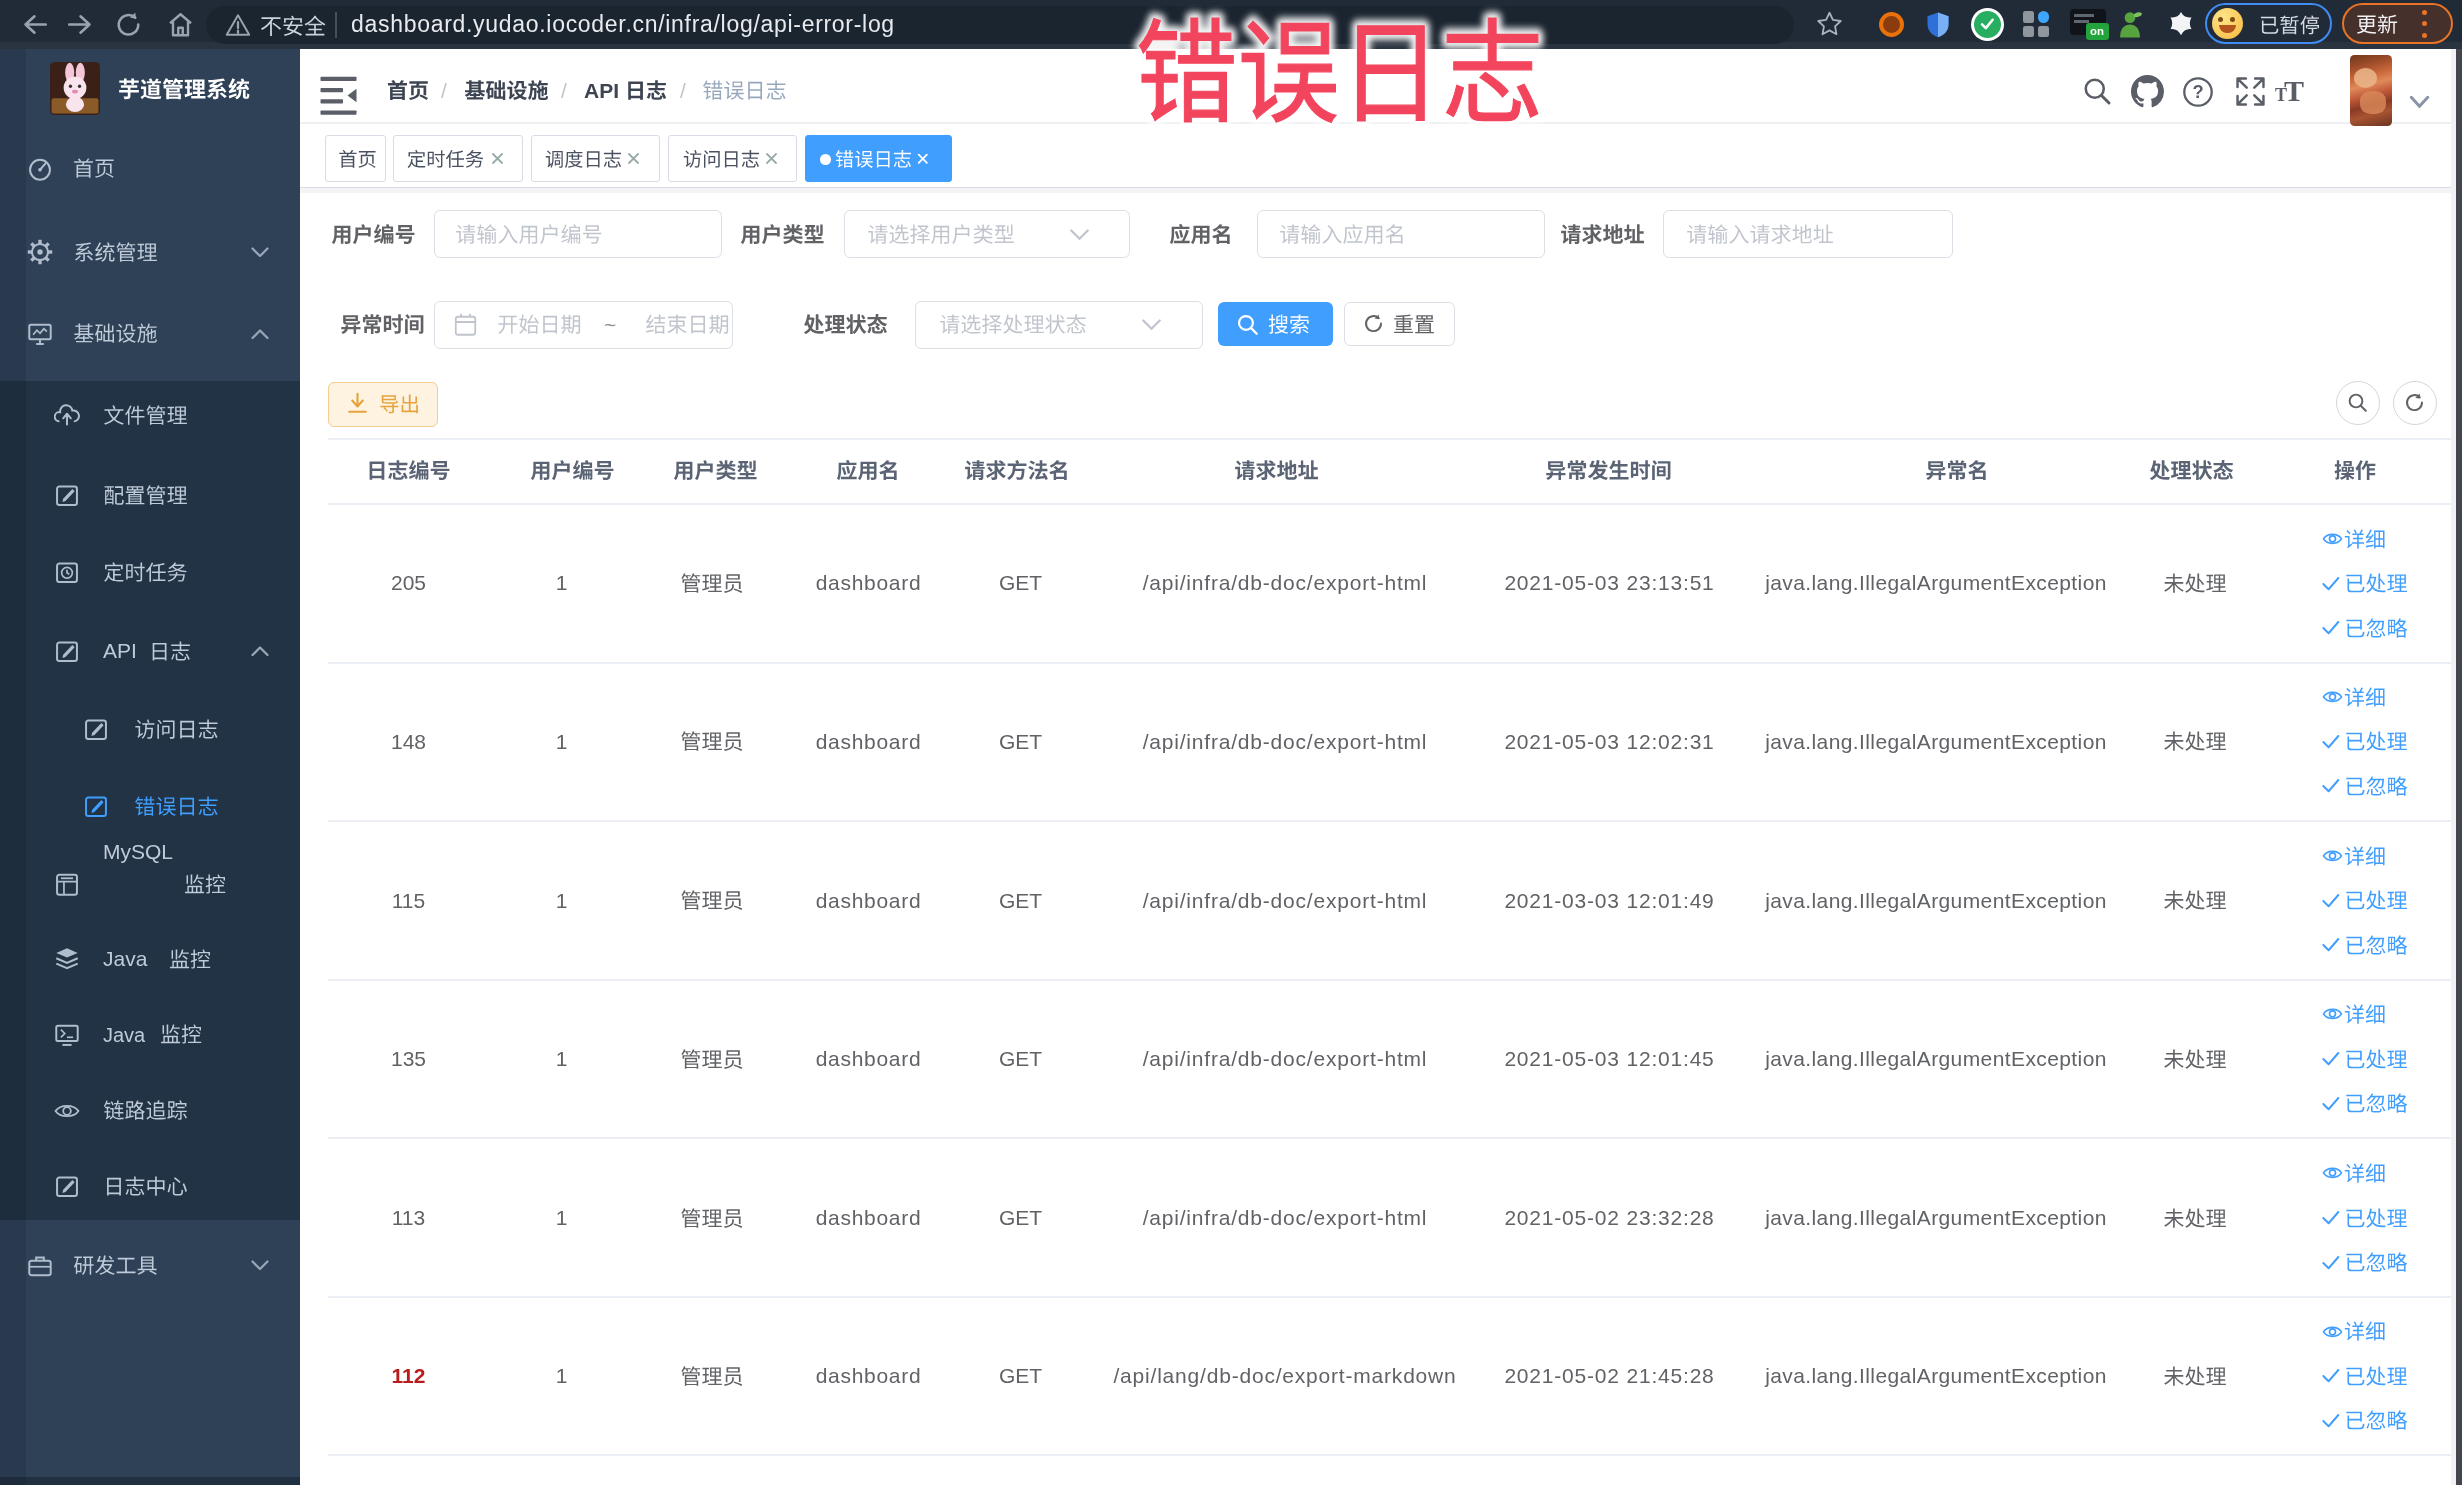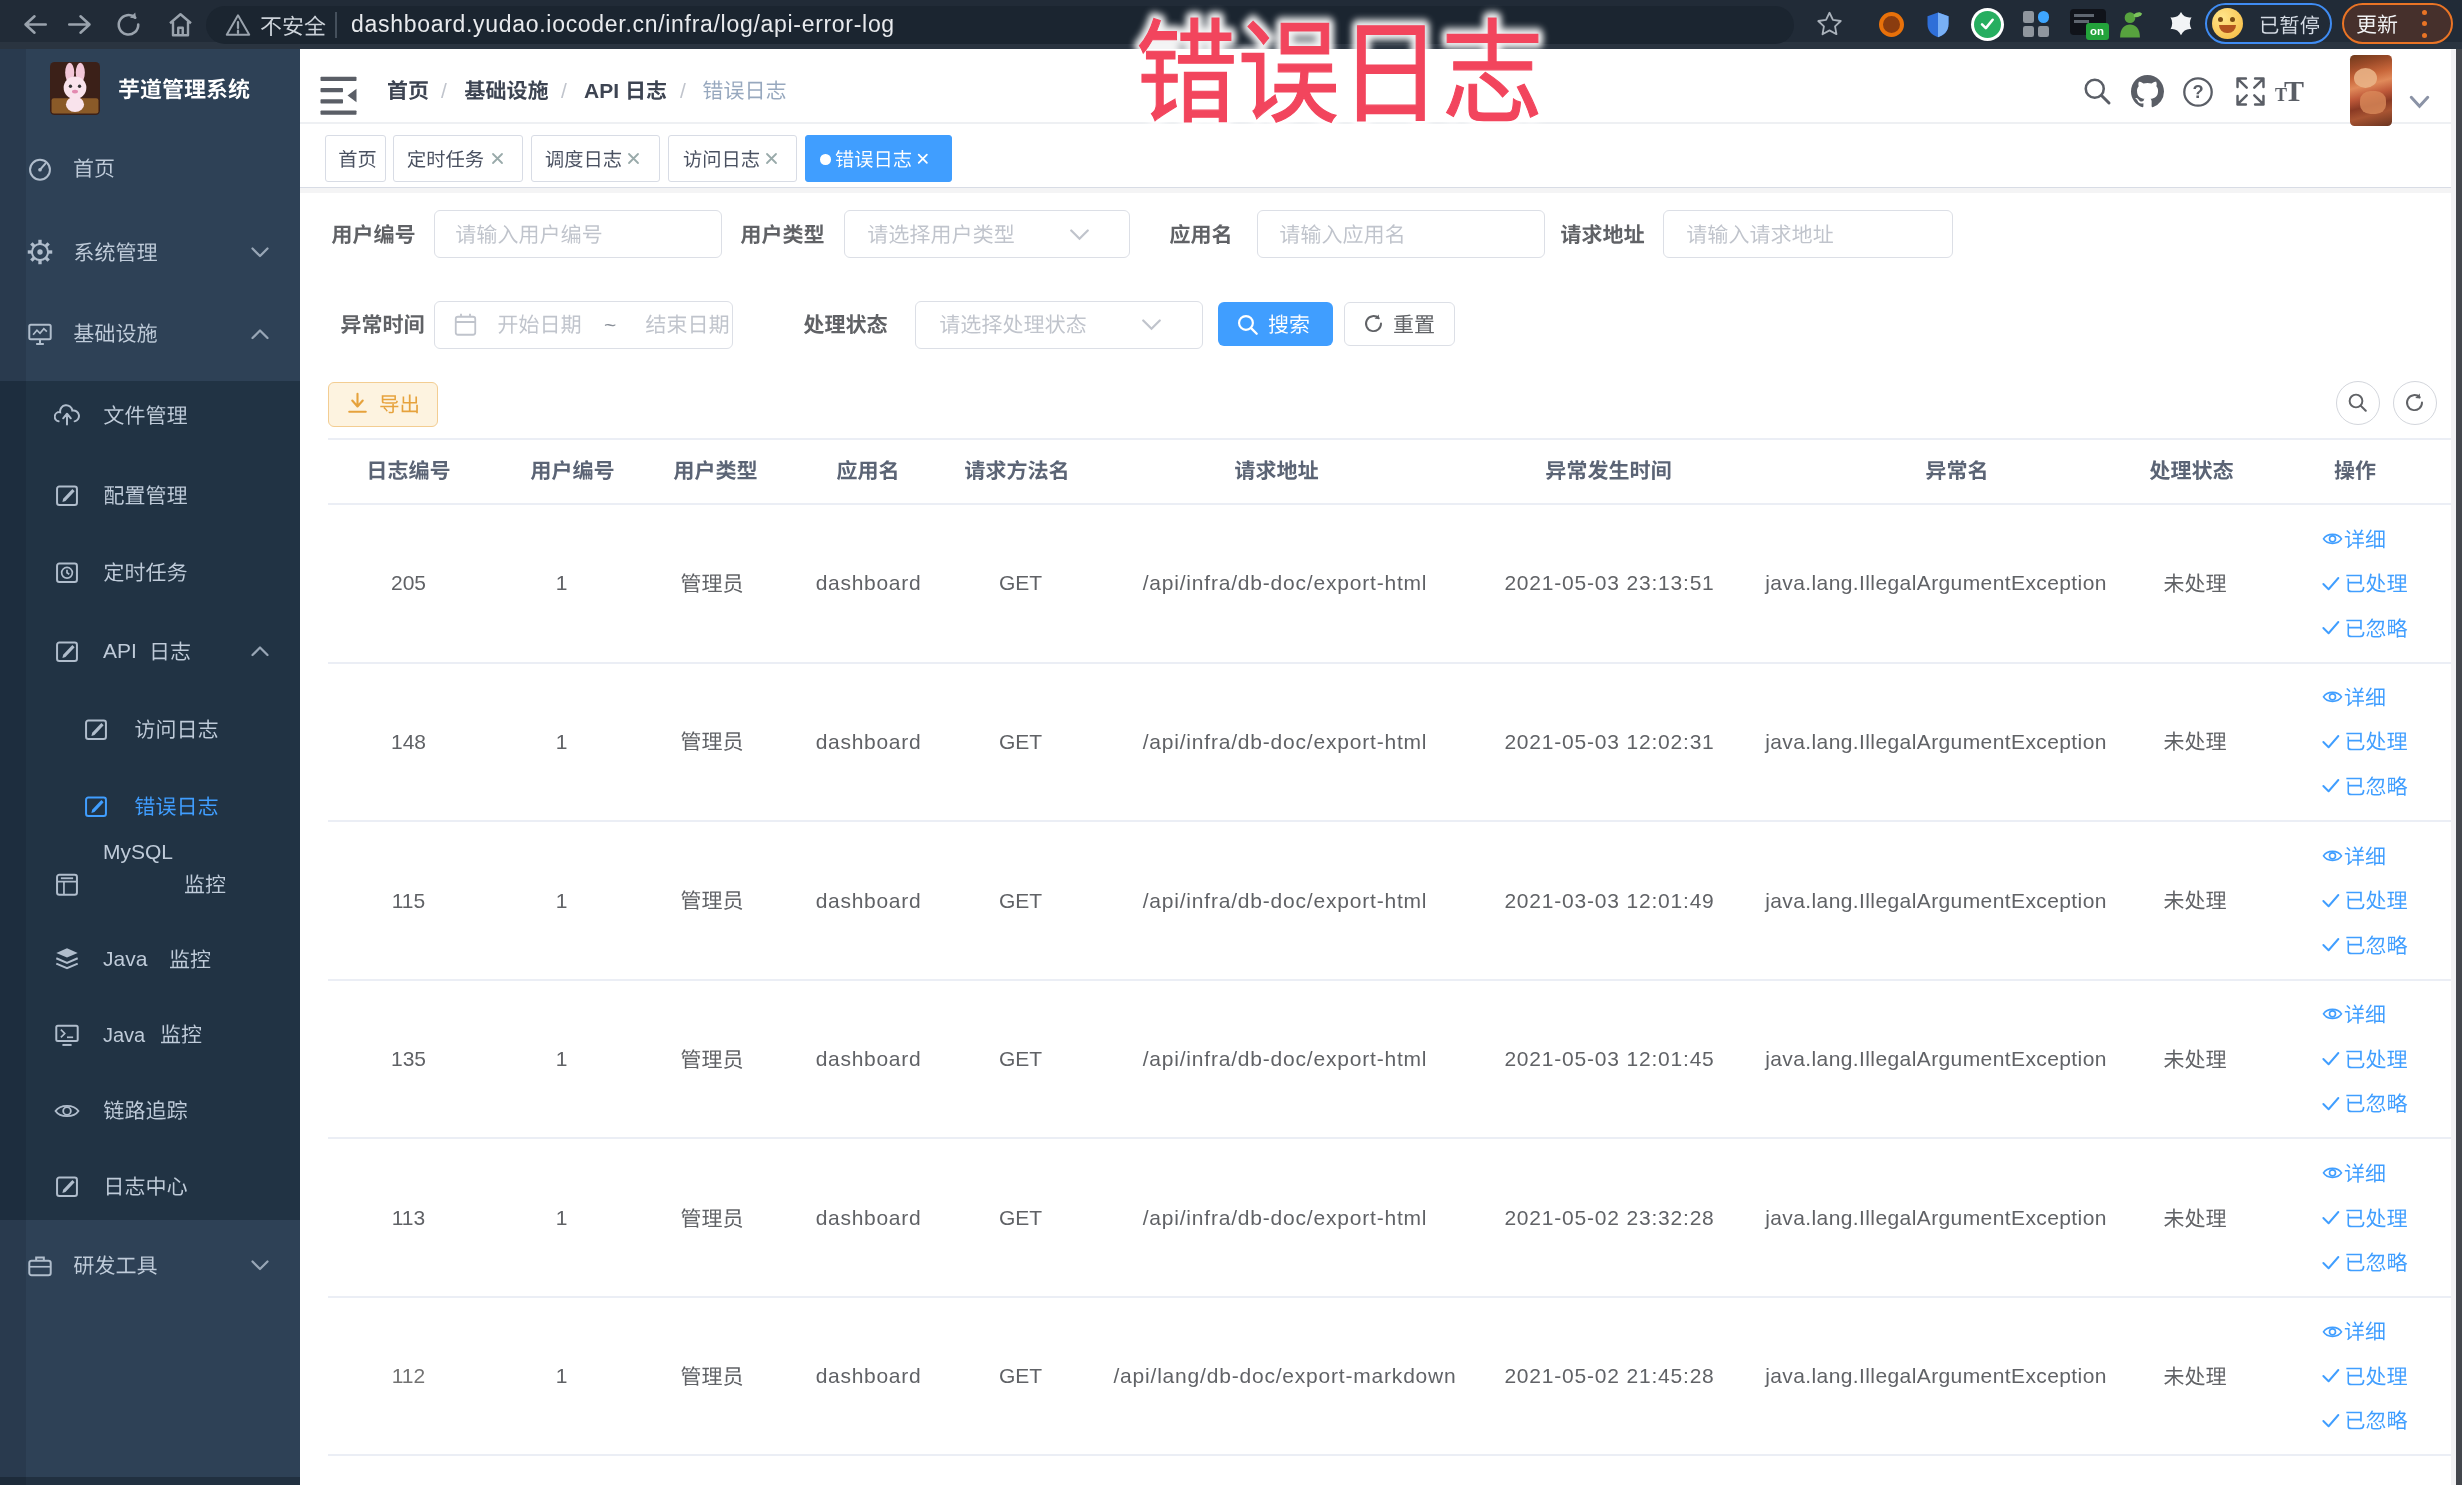--- a/index.html
+++ b/index.html
@@ -774,21 +774,21 @@
     </svg>
   </div>
 <svg class="a" style="left:2321px;top:1254px" width="19.7" height="18" viewBox="0 0 26 24">
     <path d="M3 12 L10 19 L23 4" stroke="#409eff" stroke-width="2.6" fill="none" stroke-linecap="round" stroke-linejoin="round"></path>
   </svg>
 <div class="a" style="left:2344px;top:1248px;">
     <svg class="" width="64" height="29.5" viewBox="0 -29.4 84 39.2" style="overflow:visible">
       <path transform="translate(0,0)" d="M2.6 -21.8V-19.7H20.9V-12.3H6.2V-16.9H4.1V-2.9C4.1 0.6 5.5 1.5 10.1 1.5C11.1 1.5 19.5 1.5 20.6 1.5C25.2 1.5 26.1 -0.1 26.7 -5.2C26.0 -5.3 25.1 -5.7 24.5 -6.1C24.1 -1.6 23.7 -0.6 20.6 -0.6C18.7 -0.6 11.4 -0.6 9.9 -0.6C6.9 -0.6 6.2 -1.0 6.2 -2.8V-10.2H20.9V-8.8H23.1V-21.8Z M35.4 -6.7V-1.0C35.4 1.3 36.2 1.8 39.4 1.8C40.1 1.8 45.1 1.8 45.8 1.8C48.5 1.8 49.2 1.0 49.4 -2.7C48.9 -2.8 48.0 -3.1 47.5 -3.5C47.4 -0.5 47.2 -0.1 45.7 -0.1C44.6 -0.1 40.3 -0.1 39.5 -0.1C37.7 -0.1 37.4 -0.2 37.4 -1.1V-6.7ZM49.2 -6.0C50.5 -4.1 51.9 -1.4 52.4 0.3L54.5 -0.4C53.9 -2.1 52.4 -4.7 51.1 -6.6ZM31.8 -6.6C31.2 -4.5 30.3 -1.9 29.1 -0.2L31.0 0.6C32.1 -1.1 33.0 -3.9 33.5 -6.0ZM40.0 -7.0C41.4 -5.6 42.9 -3.7 43.6 -2.4L45.4 -3.4C44.7 -4.7 43.1 -6.5 41.7 -7.9ZM36.3 -23.5C34.8 -20.4 32.2 -17.3 29.5 -15.3C30.0 -15.0 30.9 -14.4 31.2 -14.0C32.8 -15.2 34.3 -16.8 35.6 -18.6H39.3C37.6 -15.4 34.9 -12.6 31.8 -10.8C32.3 -10.5 33.0 -9.7 33.3 -9.4C36.6 -11.5 39.6 -14.7 41.6 -18.6H45.3C43.7 -14.6 41.1 -11.2 37.8 -9.1C38.3 -8.8 39.1 -8.0 39.4 -7.7C42.9 -10.2 45.7 -13.9 47.4 -18.6H50.4C50.0 -12.9 49.6 -10.6 49.0 -10.0C48.7 -9.7 48.5 -9.6 48.0 -9.6C47.5 -9.6 46.2 -9.7 44.9 -9.8C45.2 -9.2 45.4 -8.4 45.5 -7.8C46.8 -7.7 48.2 -7.7 48.9 -7.8C49.7 -7.8 50.3 -8.0 50.8 -8.7C51.7 -9.6 52.1 -12.3 52.6 -19.5C52.6 -19.9 52.6 -20.5 52.6 -20.5H36.9C37.4 -21.3 37.9 -22.1 38.3 -23.0Z M73.1 -23.6C71.8 -20.6 69.8 -17.8 67.4 -15.8V-21.9H58.1V-1.1H59.8V-3.6H67.4V-7.9C67.7 -7.5 68.0 -7.1 68.2 -6.8L69.5 -7.4V2.1H71.5V1.1H79.3V2.0H81.3V-7.5L82.2 -7.1C82.5 -7.6 83.1 -8.5 83.6 -8.9C81.1 -9.8 78.8 -11.2 77.0 -12.8C78.9 -14.8 80.6 -17.2 81.6 -19.9L80.3 -20.6L79.9 -20.6H73.8C74.3 -21.4 74.7 -22.2 75.1 -23.1ZM59.8 -20.0H62.0V-13.9H59.8ZM59.8 -5.5V-12.2H62.0V-5.5ZM65.7 -12.2V-5.5H63.4V-12.2ZM65.7 -13.9H63.4V-20.0H65.7ZM67.4 -8.6V-15.0C67.8 -14.7 68.3 -14.3 68.5 -14.0C69.4 -14.8 70.4 -15.7 71.2 -16.8C72.0 -15.5 73.0 -14.1 74.2 -12.9C72.1 -11.0 69.7 -9.6 67.4 -8.6ZM71.5 -0.7V-6.1H79.3V-0.7ZM78.9 -18.7C78.0 -17.1 76.9 -15.5 75.5 -14.1C74.2 -15.5 73.2 -16.9 72.4 -18.3L72.7 -18.7ZM70.6 -8.0C72.4 -8.9 74.0 -10.1 75.6 -11.5C76.9 -10.2 78.6 -9.0 80.4 -8.0Z" fill="#409eff"></path>
     </svg>
   </div>
-<div class="a" style="left:363px;width:91px;text-align:center;top:1361px;font-size:21px;line-height:30px;color:#737373;font-weight:400;white-space:nowrap;">112</div>
+<div class="a" style="left:363px;width:91px;text-align:center;top:1361px;font-size:21px;line-height:30px;color:#b91c1c;font-weight:700;white-space:nowrap;">112</div>
 <div class="a" style="left:516px;width:91px;text-align:center;top:1361px;font-size:21px;line-height:30px;color:#606266;font-weight:400;white-space:nowrap;">1</div>
 <div class="a" style="left:680px;top:1362px;">
     <svg class="" width="64" height="29.5" viewBox="0 -29.4 84 39.2" style="overflow:visible">
       <path transform="translate(0,0)" d="M5.9 -12.3V2.3H8.0V1.3H21.6V2.2H23.7V-4.7H8.0V-6.6H22.2V-12.3ZM21.6 -0.3H8.0V-3.1H21.6ZM12.3 -17.4C12.6 -16.9 12.9 -16.2 13.2 -15.7H2.8V-11.0H4.9V-14.0H23.5V-11.0H25.6V-15.7H15.3C15.1 -16.4 14.6 -17.2 14.2 -17.8ZM8.0 -10.6H20.1V-8.2H8.0ZM4.7 -23.6C4.0 -21.2 2.7 -18.8 1.2 -17.2C1.7 -17.0 2.6 -16.5 3.0 -16.2C3.8 -17.2 4.6 -18.4 5.3 -19.7H7.2C7.8 -18.6 8.5 -17.4 8.7 -16.6L10.5 -17.2C10.3 -17.9 9.8 -18.8 9.3 -19.7H13.6V-21.2H6.0C6.3 -21.9 6.5 -22.6 6.7 -23.2ZM16.5 -23.6C16.0 -21.5 15.0 -19.6 13.8 -18.2C14.3 -18.0 15.1 -17.5 15.5 -17.2C16.1 -17.9 16.7 -18.7 17.1 -19.7H19.1C20.0 -18.6 20.8 -17.3 21.1 -16.5L22.8 -17.2C22.5 -17.9 22.0 -18.8 21.3 -19.7H26.3V-21.2H17.9C18.1 -21.9 18.4 -22.5 18.6 -23.2Z M41.3 -15.1H45.6V-11.5H41.3ZM47.4 -15.1H51.7V-11.5H47.4ZM41.3 -20.4H45.6V-16.8H41.3ZM47.4 -20.4H51.7V-16.8H47.4ZM36.9 -0.6V1.3H55.1V-0.6H47.6V-4.5H54.1V-6.4H47.6V-9.7H53.7V-22.2H39.4V-9.7H45.4V-6.4H39.1V-4.5H45.4V-0.6ZM29.0 -2.8 29.5 -0.7C32.0 -1.5 35.2 -2.6 38.2 -3.6L37.9 -5.6L34.8 -4.6V-11.6H37.6V-13.5H34.8V-19.7H38.0V-21.6H29.3V-19.7H32.8V-13.5H29.6V-11.6H32.8V-3.9C31.3 -3.5 30.0 -3.1 29.0 -2.8Z M63.5 -20.4H76.6V-17.2H63.5ZM61.3 -22.3V-15.4H78.9V-22.3ZM68.7 -9.2V-6.6C68.7 -4.4 68.0 -1.4 57.8 0.6C58.3 1.1 59.0 1.9 59.2 2.4C69.7 0.0 71.0 -3.6 71.0 -6.6V-9.2ZM70.8 -1.8C74.2 -0.6 78.8 1.2 81.1 2.4L82.2 0.6C79.8 -0.6 75.2 -2.3 71.8 -3.4ZM60.3 -12.9V-2.6H62.5V-10.9H77.7V-2.8H80.0V-12.9Z" fill="#606266"></path>
     </svg>
   </div>
 <div class="a" style="left:755px;width:227px;text-align:center;top:1361px;font-size:21px;line-height:30px;color:#606266;font-weight:400;letter-spacing:0.7px;white-space:nowrap;">dashboard</div>
 <div class="a" style="left:945px;width:151px;text-align:center;top:1361px;font-size:21px;line-height:30px;color:#606266;font-weight:400;white-space:nowrap;">GET</div>
 <div class="a" style="left:1073px;width:424px;text-align:center;top:1361px;font-size:21px;line-height:30px;color:#606266;font-weight:400;letter-spacing:0.8px;white-space:nowrap;">/api/lang/db-doc/export-markdown</div>
 <div class="a" style="left:1458px;width:303px;text-align:center;top:1361px;font-size:21px;line-height:30px;color:#606266;font-weight:400;letter-spacing:0.8px;white-space:nowrap;">2021-05-02 21:45:28</div>

